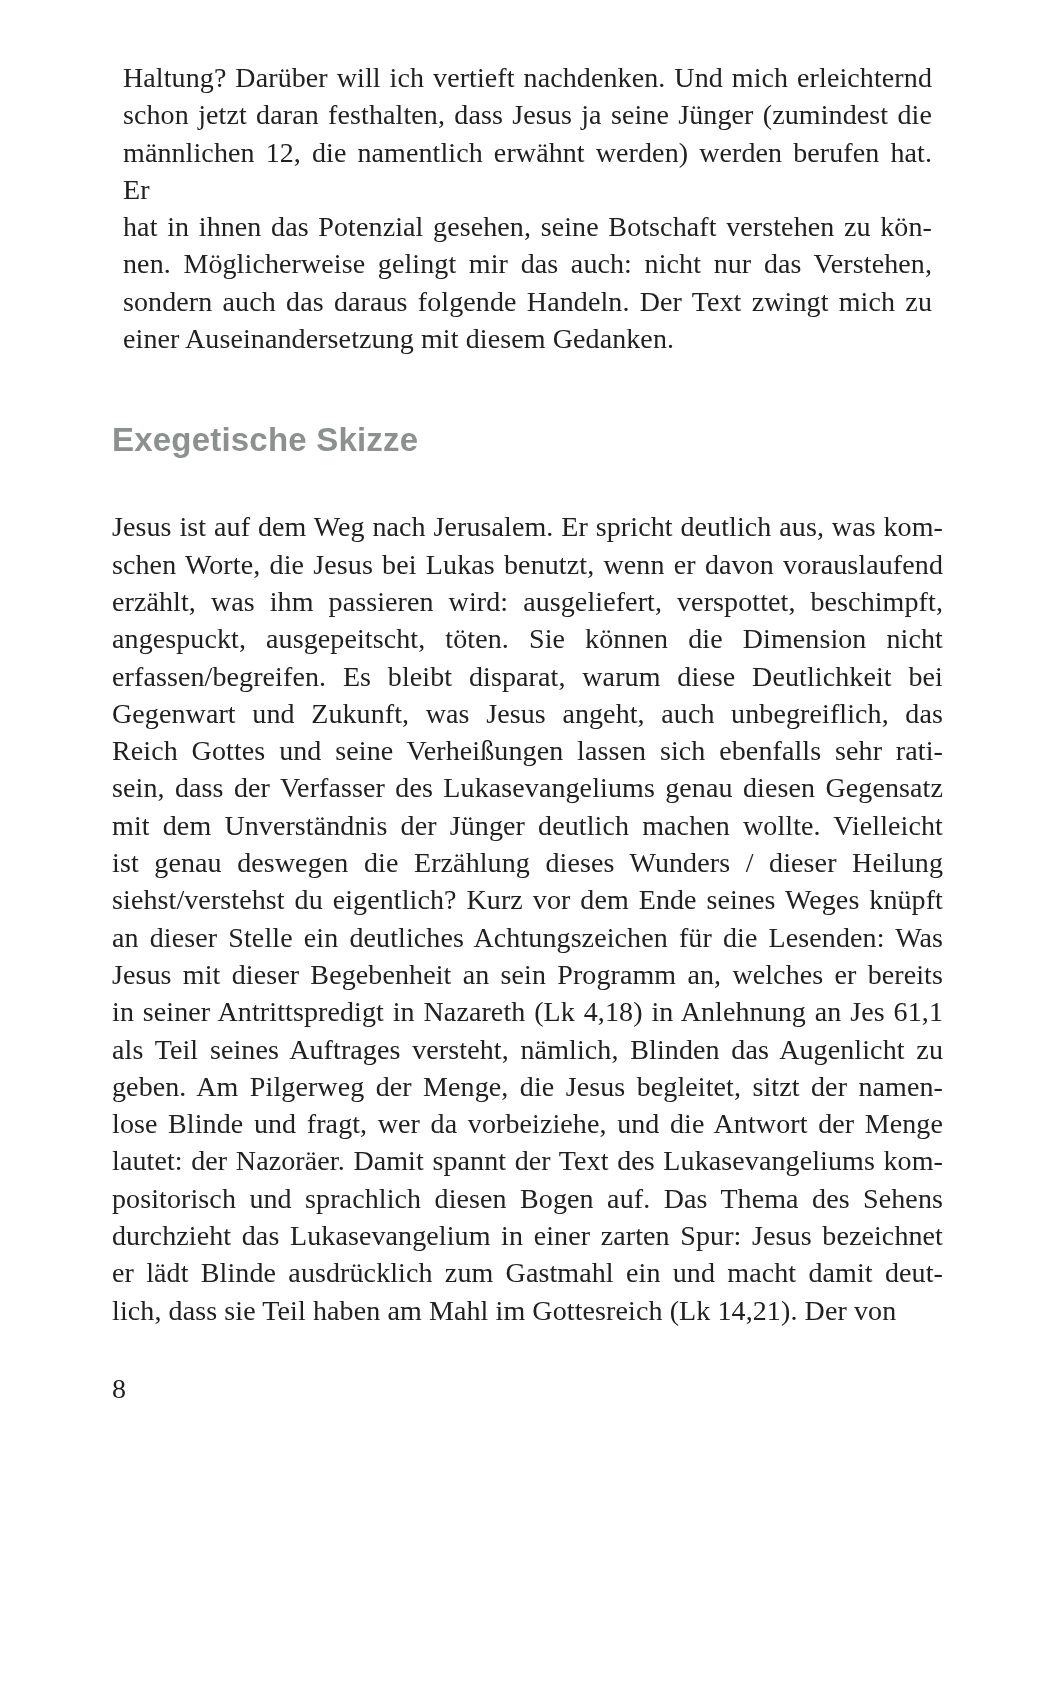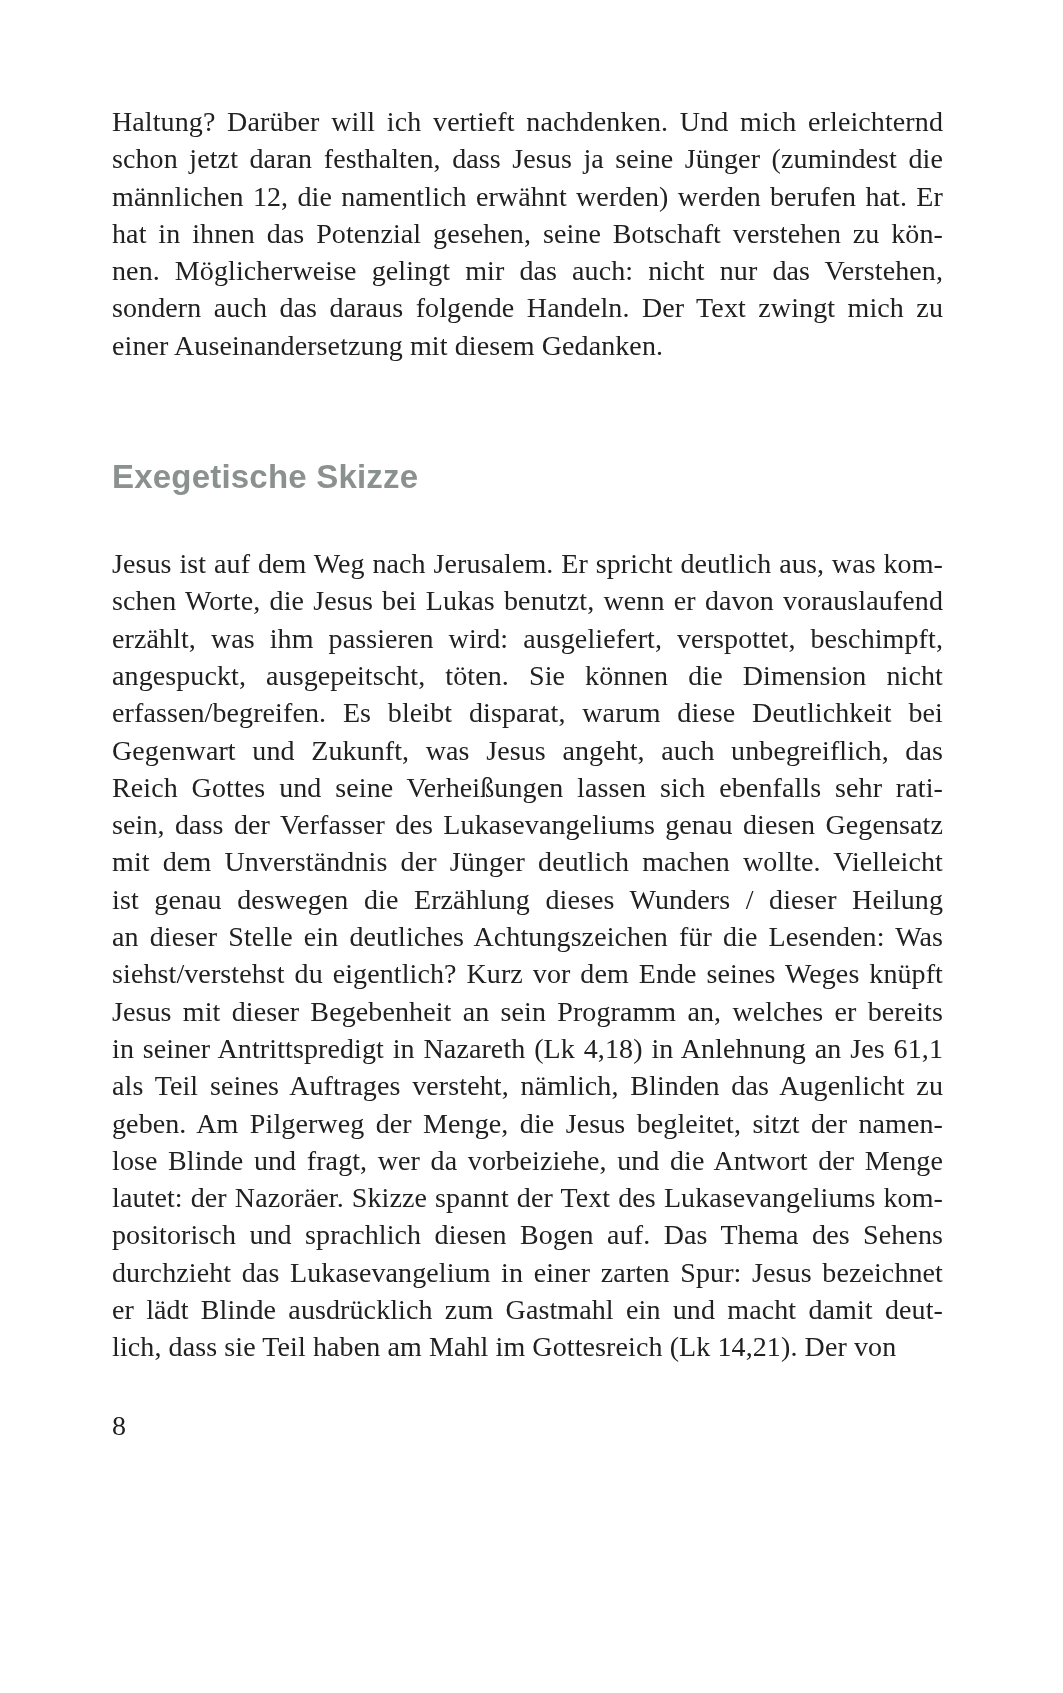--- a/index.html
+++ b/index.html
@@ -32,25 +32,25 @@
   .paragraph .line {
     text-align: justify;
     text-align-last: justify;
     white-space: normal;
   }
   .paragraph .line.last {
     text-align: justify;
     text-align-last: left;
   }
   .para-intro {
-    margin: 0;
-    padding-top: 103px;
+    margin: 11px;
+    padding-top: 48px;
   }
   .section-heading {
-    margin: 93px 0 0 0;
+    margin: 63px 0 0 0;
     font-family: "Liberation Sans", sans-serif;
     font-weight: 700;
     font-size: 33px;
     line-height: 40px;
     letter-spacing: 0.2px;
     color: var(--heading-color, #8b918e);
   }
   .para-body {
     margin-top: 48px;
   }
@@ -82,28 +82,28 @@
       <div class="line">Jesus ist auf dem Weg nach Jerusalem. Er spricht deutlich aus, was kom-</div>
       <div class="line">schen Worte, die Jesus bei Lukas benutzt, wenn er davon vorauslaufend</div>
       <div class="line">erzählt, was ihm passieren wird: ausgeliefert, verspottet, beschimpft,</div>
       <div class="line">angespuckt, ausgepeitscht, töten. Sie können die Dimension nicht</div>
       <div class="line">erfassen/begreifen. Es bleibt disparat, warum diese Deutlichkeit bei</div>
       <div class="line">Gegenwart und Zukunft, was Jesus angeht, auch unbegreiflich, das</div>
       <div class="line">Reich Gottes und seine Verheißungen lassen sich ebenfalls sehr rati-</div>
       <div class="line">sein, dass der Verfasser des Lukasevangeliums genau diesen Gegensatz</div>
       <div class="line">mit dem Unverständnis der Jünger deutlich machen wollte. Vielleicht</div>
       <div class="line">ist genau deswegen die Erzählung dieses Wunders / dieser Heilung</div>
+      <div class="line">siehst/verstehst du eigentlich? Kurz vor dem Ende seines Weges knüpft</div>
       <div class="line">an dieser Stelle ein deutliches Achtungszeichen für die Lesenden: Was</div>
-      <div class="line">siehst/verstehst du eigentlich? Kurz vor dem Ende seines Weges knüpft</div>
       <div class="line">Jesus mit dieser Begebenheit an sein Programm an, welches er bereits</div>
       <div class="line">in seiner Antrittspredigt in Nazareth (Lk 4,18) in Anlehnung an Jes 61,1</div>
       <div class="line">als Teil seines Auftrages versteht, nämlich, Blinden das Augenlicht zu</div>
       <div class="line">geben. Am Pilgerweg der Menge, die Jesus begleitet, sitzt der namen-</div>
       <div class="line">lose Blinde und fragt, wer da vorbeiziehe, und die Antwort der Menge</div>
-      <div class="line">lautet: der Nazoräer. Skizze spannt der Text des Lukasevangeliums kom-</div>
+      <div class="line">lautet: der Nazoräer. Damit spannt der Text des Lukasevangeliums kom-</div>
       <div class="line">positorisch und sprachlich diesen Bogen auf. Das Thema des Sehens</div>
       <div class="line">durchzieht das Lukasevangelium in einer zarten Spur: Jesus bezeichnet</div>
       <div class="line">er lädt Blinde ausdrücklich zum Gastmahl ein und macht damit deut-</div>
       <div class="line last">lich, dass sie Teil haben am Mahl im Gottesreich (Lk 14,21). Der von</div>
     </div>
 
   <div class="page-number">8</div>
 
 </div>
 

